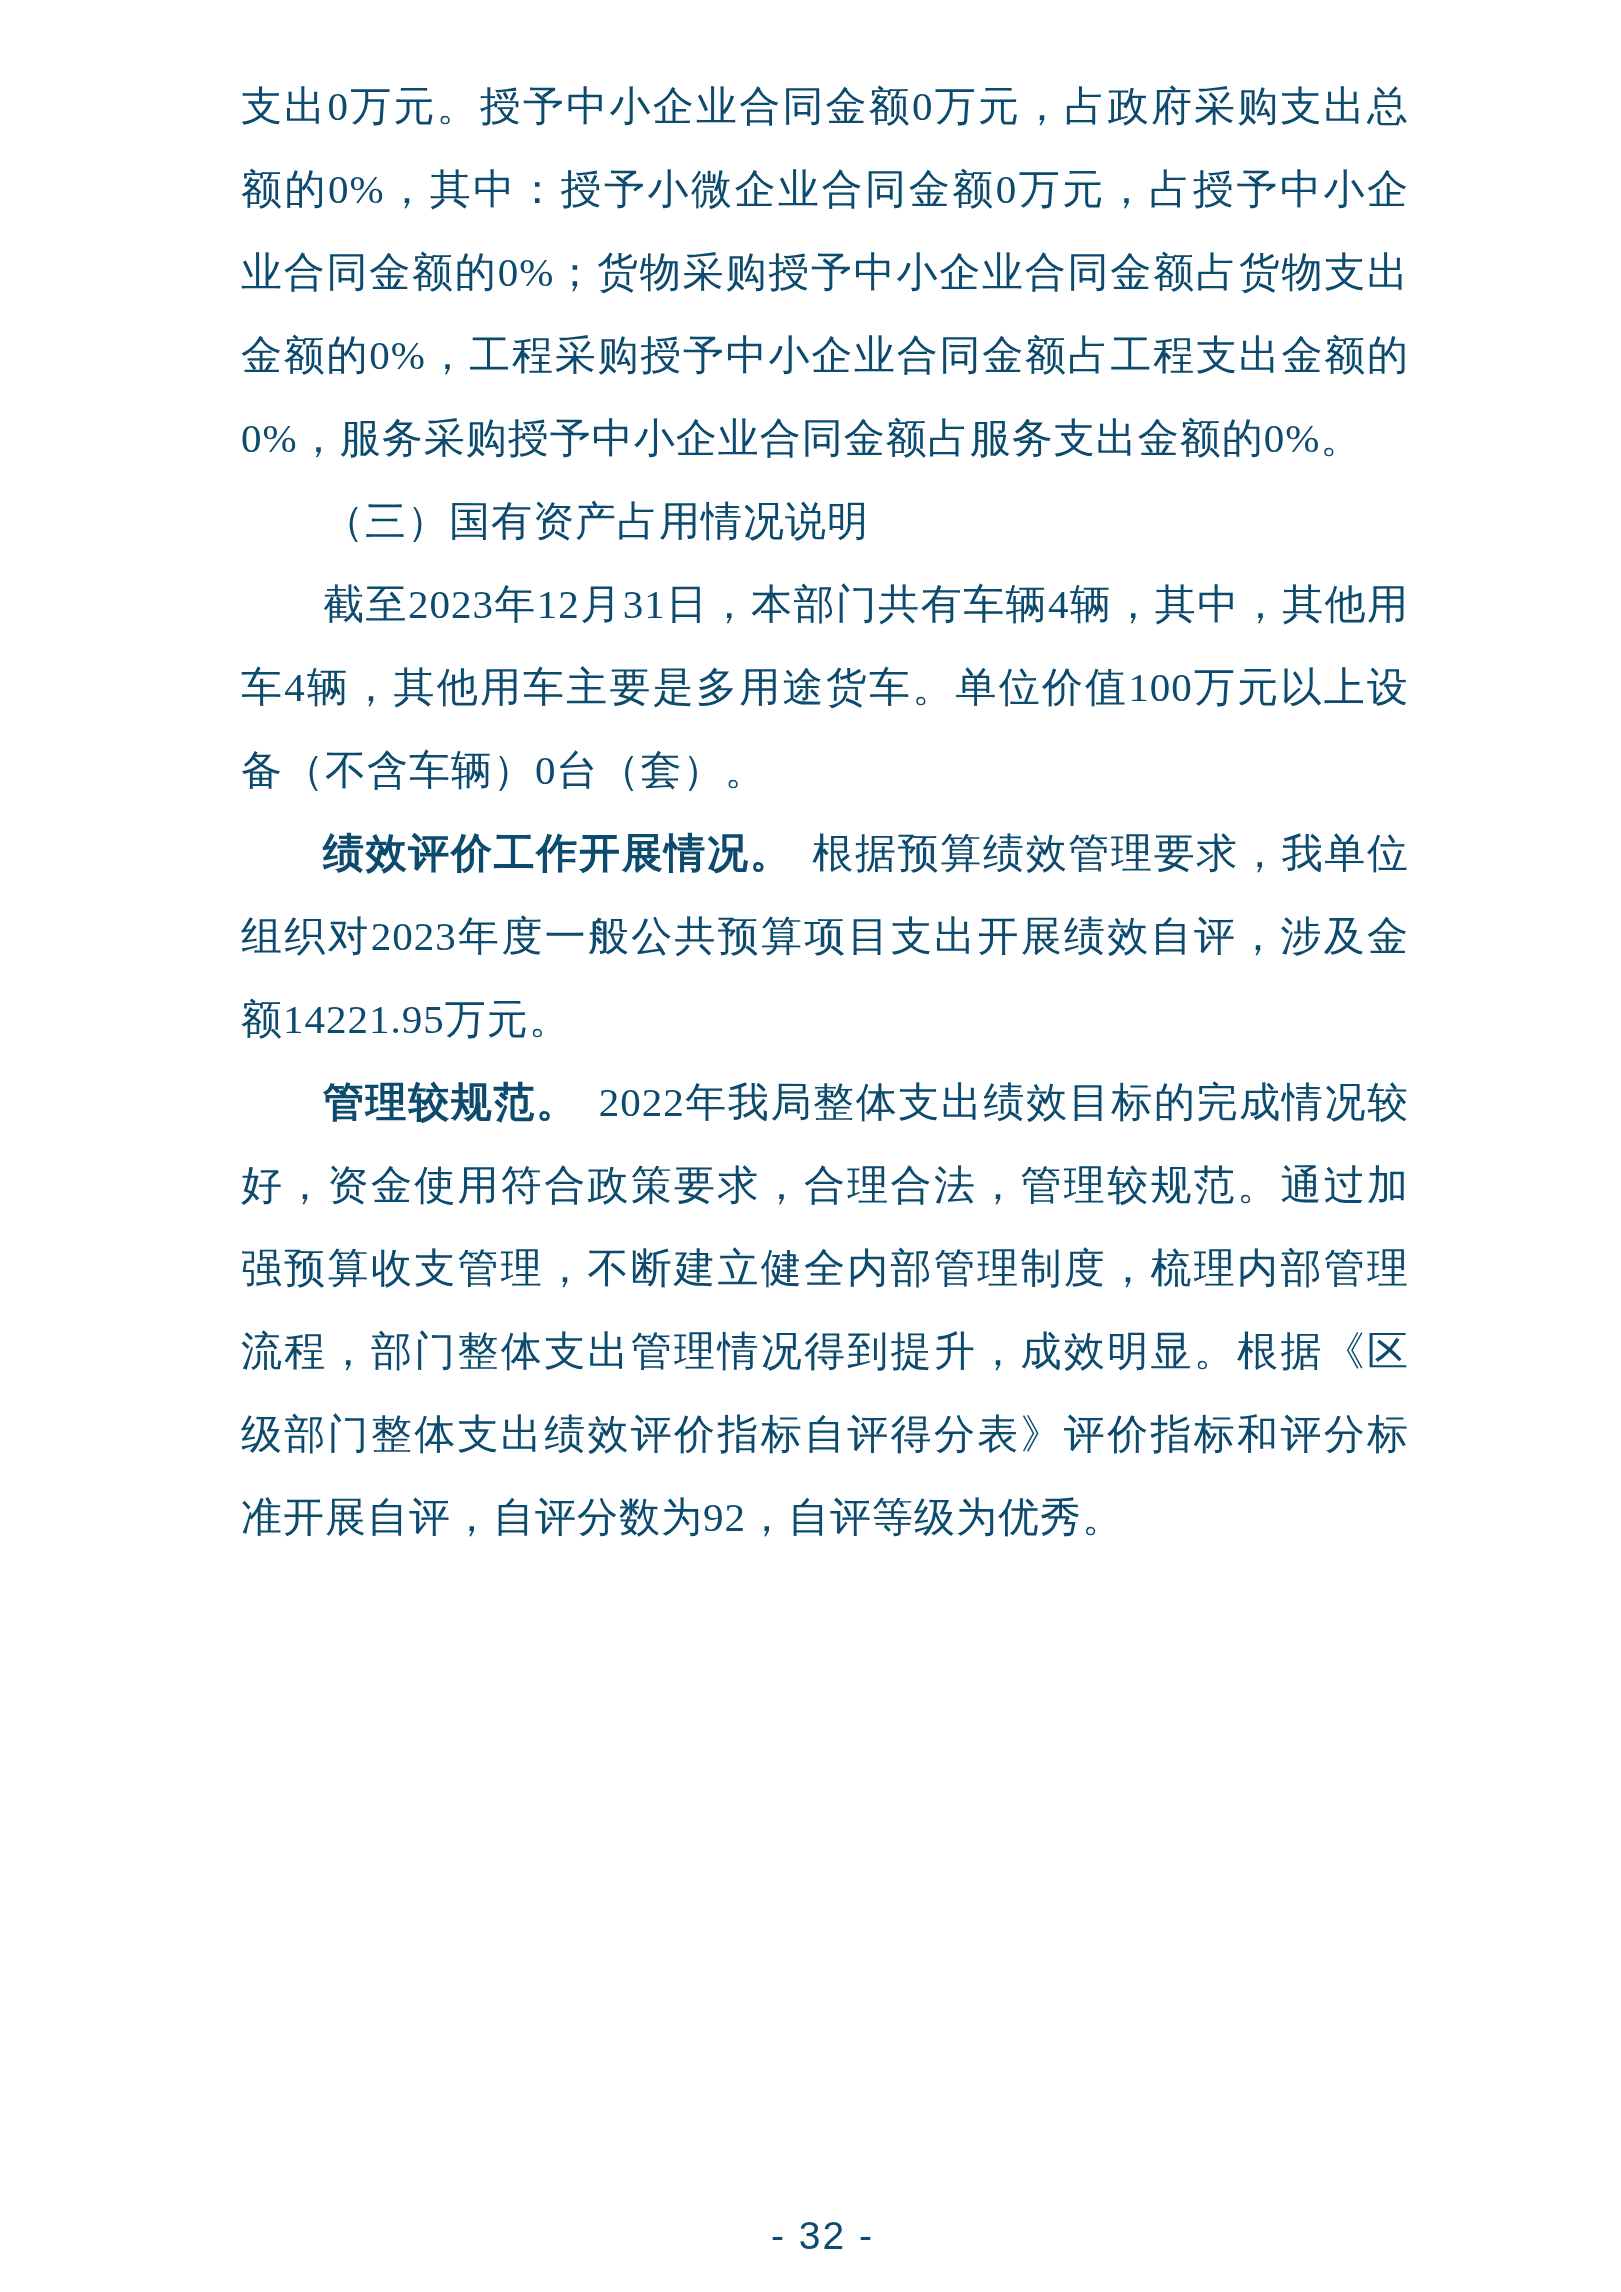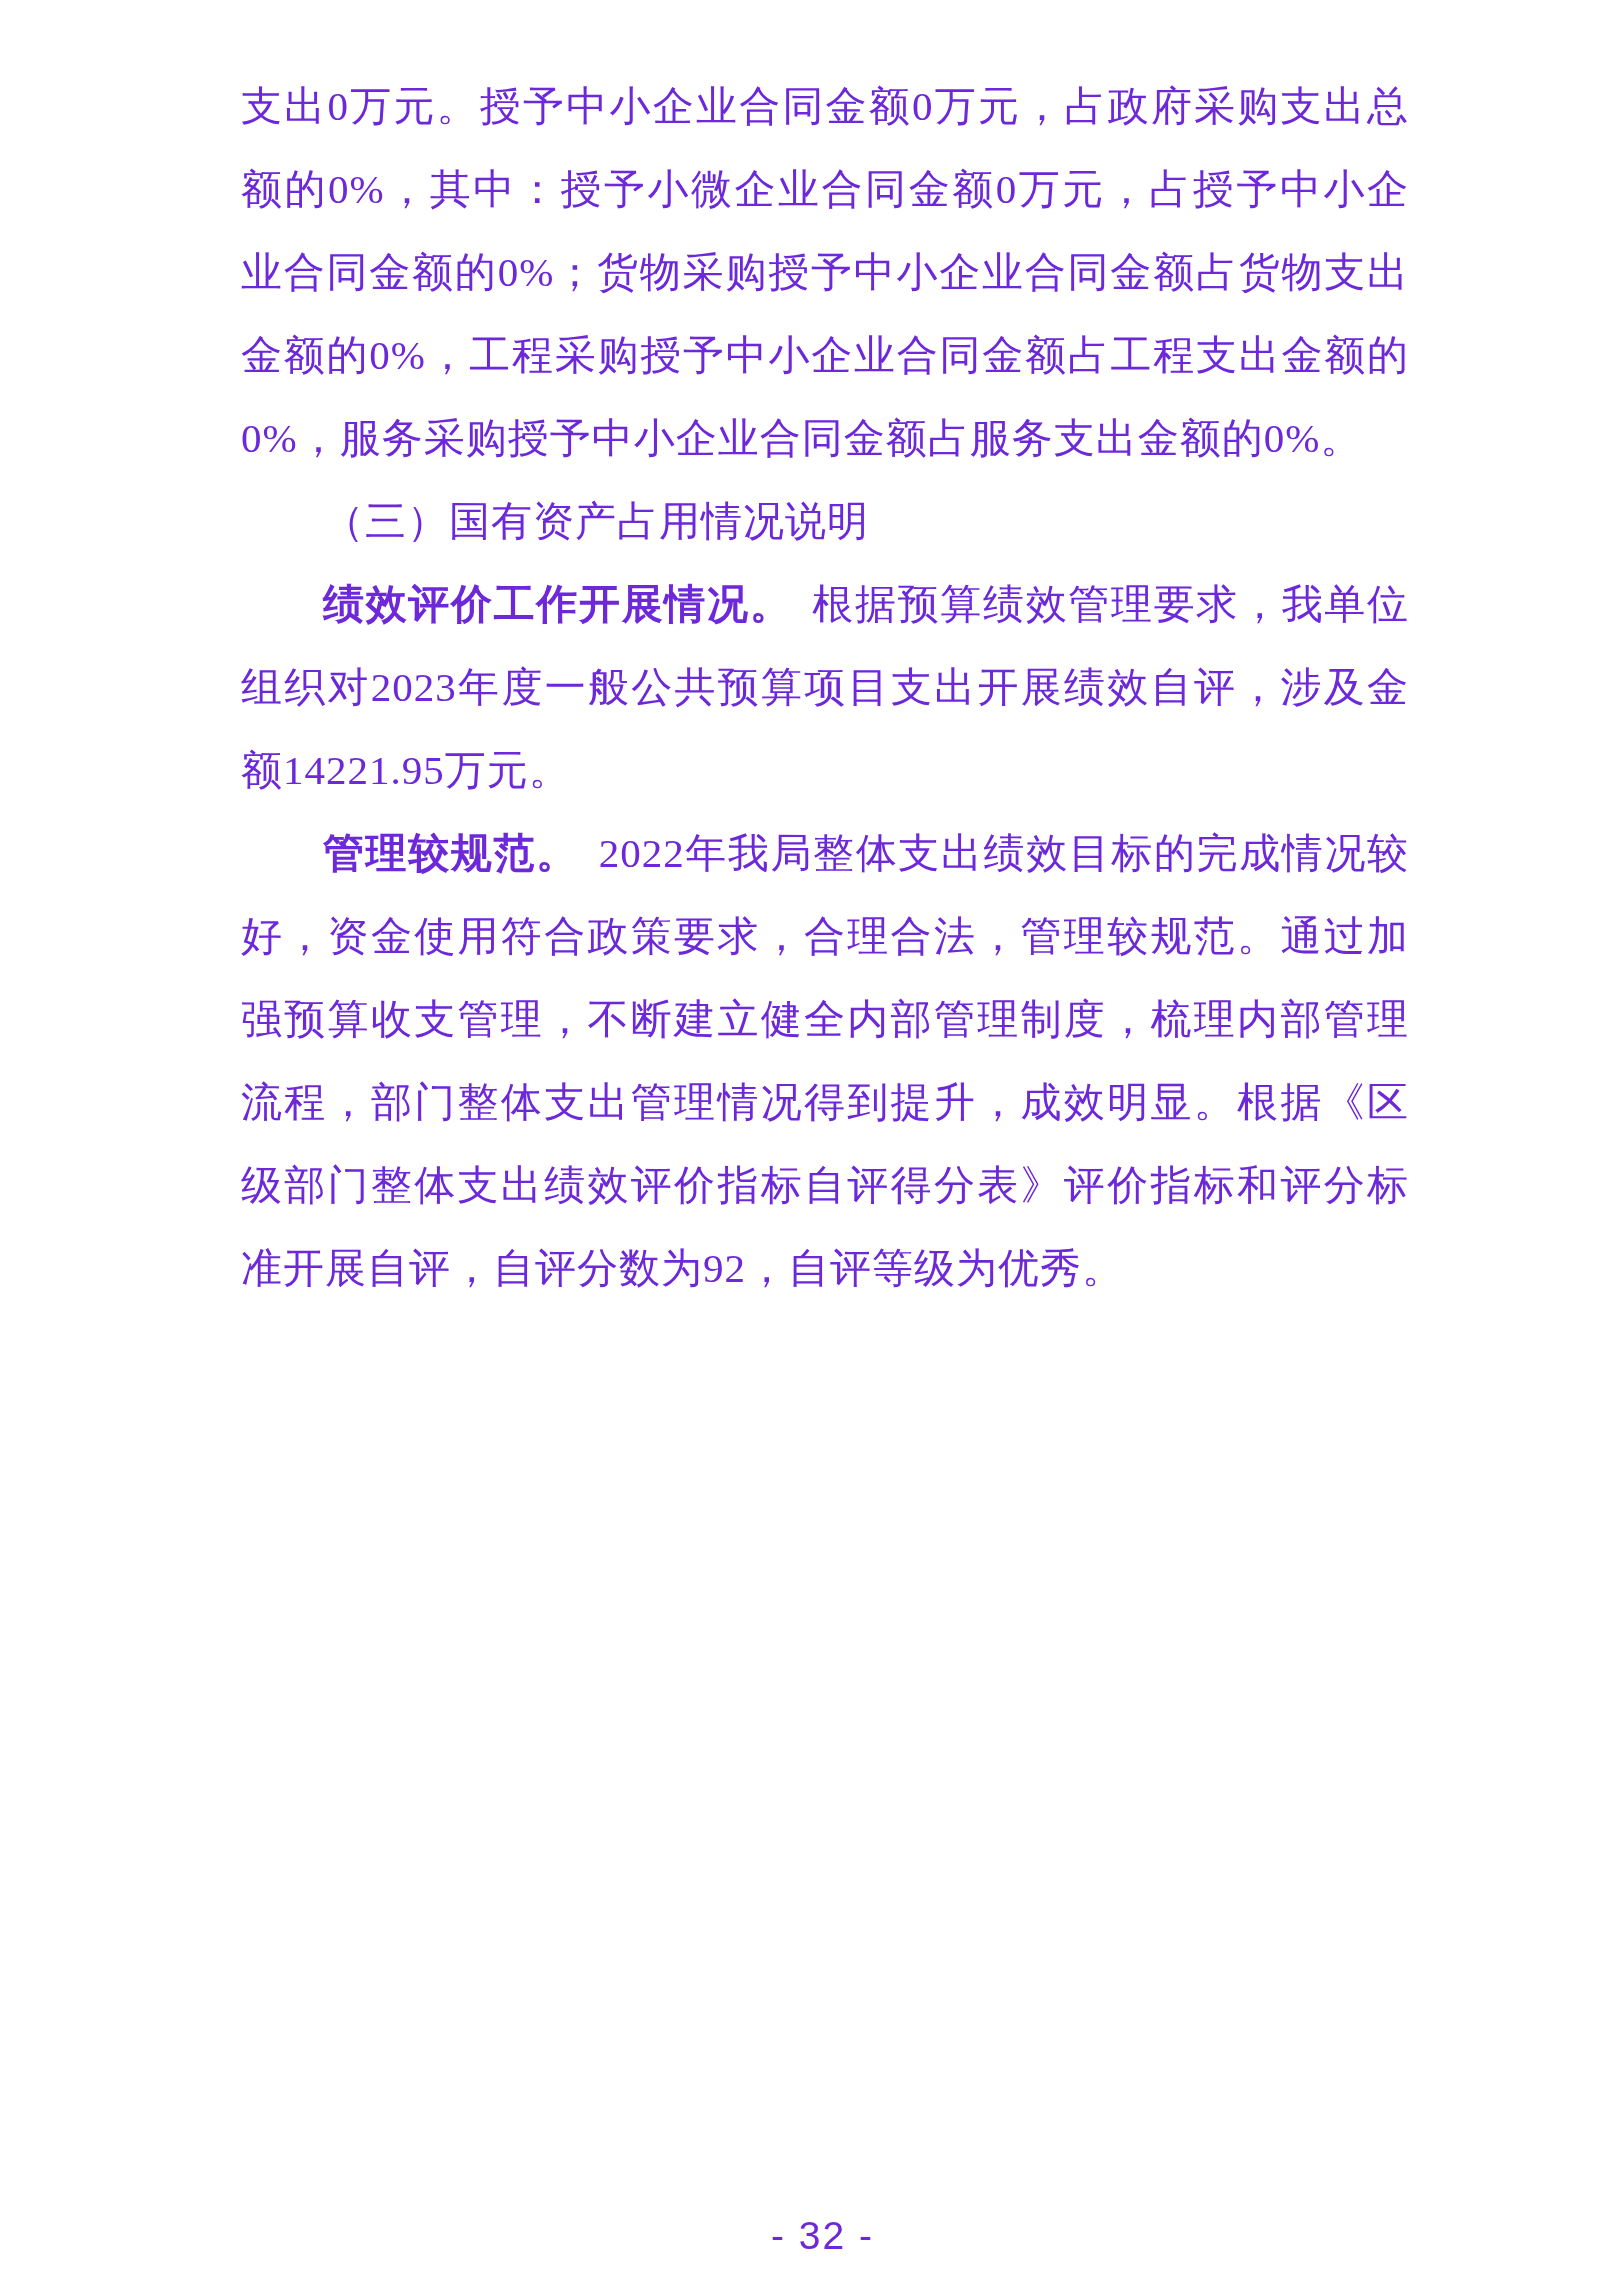--- a/index.html
+++ b/index.html
@@ -7,21 +7,21 @@
     padding: 0;
     background: #ffffff;
   }
   .page {
     position: relative;
     width: 1621px;
     height: 2293px;
     background: #ffffff;
     overflow: hidden;
     font-family: "Liberation Serif", "DejaVu Serif", serif;
-    color: #6d28d9;
+    color: #0c4a6e;
   }
   .content {
     position: absolute;
     left: 241px;
     top: 65px;
     width: 1168px;
     font-size: 41px;
     line-height: 83px;
     text-align: justify;
     text-justify: inter-ideograph;
@@ -60,20 +60,21 @@
 <body>
 
 <div class="page">
 
   <div class="content">
 
     <p class="para no-indent">支出0万元。授予中小企业合同金额0万元，占政府采购支出总额的0%，其中：授予小微企业合同金额0万元，占授予中小企业合同金额的0%；货物采购授予中小企业合同金额占货物支出金额的0%，工程采购授予中小企业合同金额占工程支出金额的0%，服务采购授予中小企业合同金额占服务支出金额的0%。</p>
 
     <p class="heading">（三）国有资产占用情况说明</p>
 
+    <p class="para">截至2023年12月31日，本部门共有车辆4辆，其中，其他用车4辆，其他用车主要是多用途货车。单位价值100万元以上设备（不含车辆）0台（套）。</p>
 
 
     <p class="para"><span class="lead">绩效评价工作开展情况。</span><span>根据预算绩效管理要求，我单位组织对2023年度一般公共预算项目支出开展绩效自评，涉及金额14221.95万元。</span></p>
 
     <p class="para"><span class="lead">管理较规范。</span><span>2022年我局整体支出绩效目标的完成情况较好，资金使用符合政策要求，合理合法，管理较规范。通过加强预算收支管理，不断建立健全内部管理制度，梳理内部管理流程，部门整体支出管理情况得到提升，成效明显。根据《区级部门整体支出绩效评价指标自评得分表》评价指标和评分标准开展自评，自评分数为92，自评等级为优秀。</span></p>
 
   </div>
 
   <div class="footer">- 32 -</div>
 

